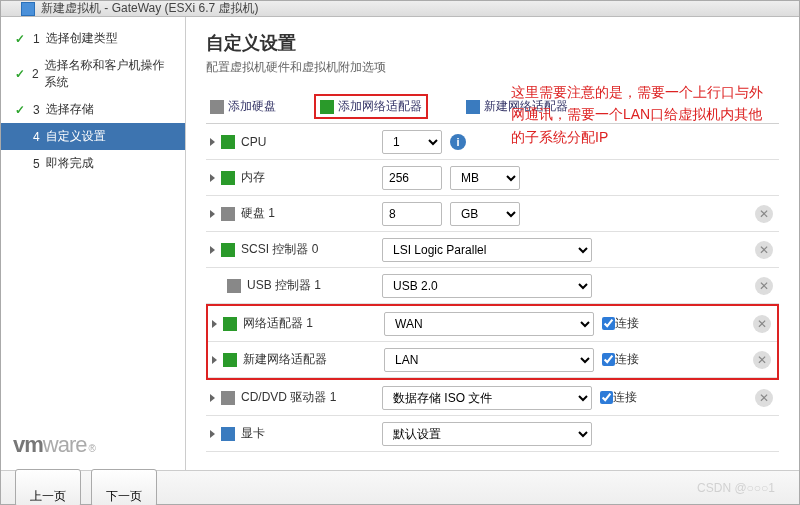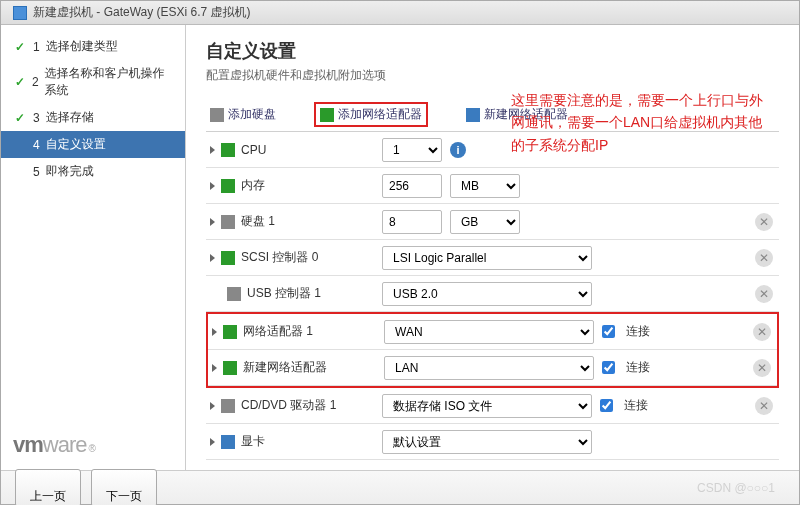--- a/index.html
+++ b/index.html
@@ -1,18 +1,18 @@
 <!DOCTYPE html>
 <html><head>
 <meta charset="utf-8">
 <style>
   * { box-sizing: border-box; margin: 0; padding: 0; }
   body { font-family: Arial, "Microsoft YaHei", sans-serif; font-size: 12px; color: #333; background: #e8e8e8; }
   .window { width: 800px; height: 505px; background: #f5f5f5; border: 1px solid #aaa; display: flex; flex-direction: column; }
-  .titlebar { height: 24px; background: linear-gradient(#eee,#ddd); border-bottom: 1px solid #bbb; display: flex; align-items: center; padding: 0 12px; font-size: 12px; color: #444; }
+  .titlebar { height: 16px; background: linear-gradient(#eee,#ddd); border-bottom: 1px solid #bbb; display: flex; align-items: center; padding: 0 20px; font-size: 12px; color: #444; }
   .titlebar .ticon { width: 14px; height: 14px; background: #4a90d9; margin-right: 6px; border: 1px solid #2a70b9; }
   .body { flex: 1; display: flex; min-height: 0; }
   .sidebar { width: 185px; background: #fff; border-right: 1px solid #ccc; display: flex; flex-direction: column; }
   .steps { flex: 1; padding: 8px 0; }
   .step { padding: 5px 10px 5px 14px; display: flex; align-items: center; gap: 6px; color: #333; cursor: pointer; }
   .step.done::before { content: "✓"; color: #2fa52f; font-weight: bold; width: 12px; }
   .step.current { background: #3d74b0; color: #fff; }
   .step.current::before, .step.pending::before { content: ""; width: 12px; }
   .logo-wrap { padding: 12px; color: #aaa; font-size: 22px; letter-spacing: -1px; display: flex; align-items: baseline;}
   .logo-wrap b { color:#777; font-weight: 900;}
@@ -36,21 +36,21 @@
   .sq.cd { background:#888; }
   .sq.cpu { background:#2a9a2a; }
   .sq.mem { background:#2a9a2a; }
   .sq.hd { background:#888; }
   .sq.video { background:#3a7bbf; }
   select, input[type=text] { height: 24px; border: 1px solid #bbb; border-radius: 2px; padding: 0 6px; font-size: 12px; background:#fff; }
   .num { width: 60px; }
   .unit { width: 70px; }
   .wide { width: 210px; }
   .info { width:16px; height:16px; border-radius:50%; background:#3a7bbf; color:#fff; font-weight:bold; display:inline-flex; align-items:center; justify-content:center; font-size:11px; cursor:pointer;}
-  .connect { display:flex; align-items:center; gap:11px; color:#333;}
+  .connect { display:flex; align-items:center; gap:0; color:#333;}
   .connect input { accent-color:#2d7bd8; }
   .del { margin-left:auto; width:18px; height:18px; border-radius:50%; background:#ddd; color:#888; display:flex; align-items:center; justify-content:center; font-size:12px; cursor:pointer;}
   .redbox { border: 2px solid #d22; }
   .annotation { position:absolute; right: 28px; top: 64px; width: 260px; color:#d22; font-size:14px; line-height:1.6; font-weight:500; pointer-events:none;}
   .footer { height: 34px; border-top: 1px solid #ccc; background: linear-gradient(#f8f8f8,#eee); display:flex; align-items:center; justify-content:flex-end; gap:10px; padding:0 14px;}
   .footer button { height:24px; padding:18px 14px; border:1px solid #aaa; background:linear-gradient(#fff,#eee); border-radius:3px; cursor:pointer; font-size:12px;}
   .watermark { color:#bbb; font-size:12px; margin-left:auto; margin-right:10px; opacity:0.6;}
 </style>
 </head>
 <body>

